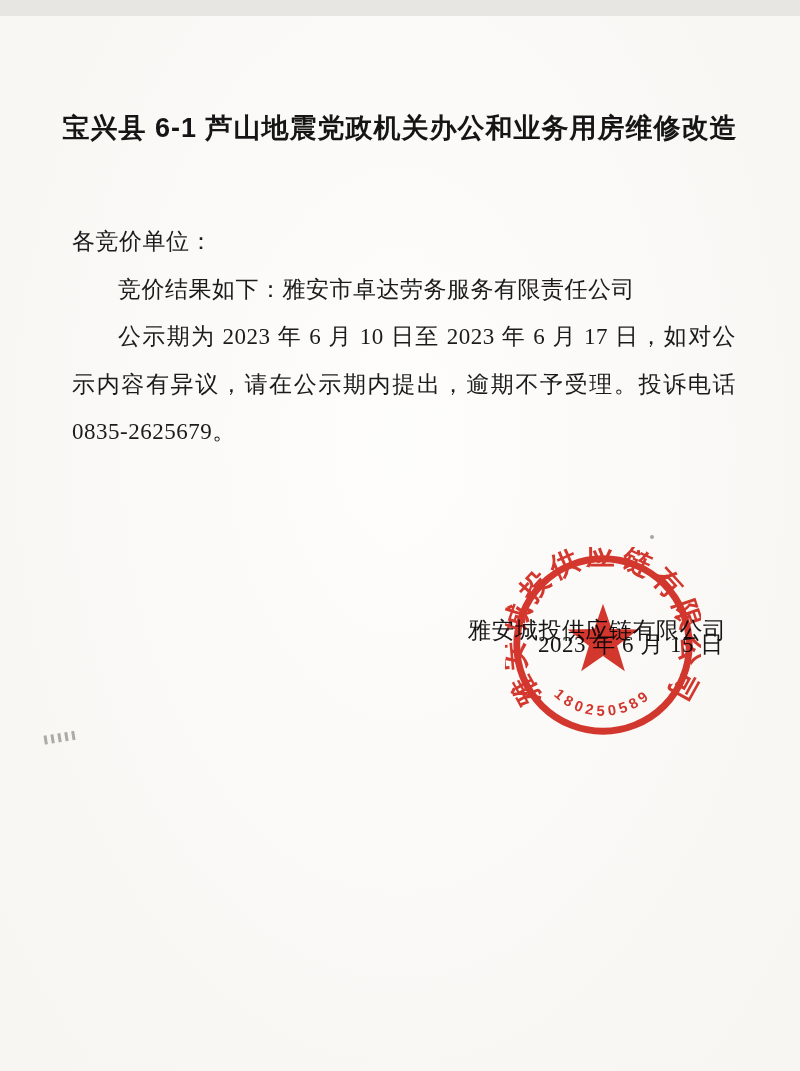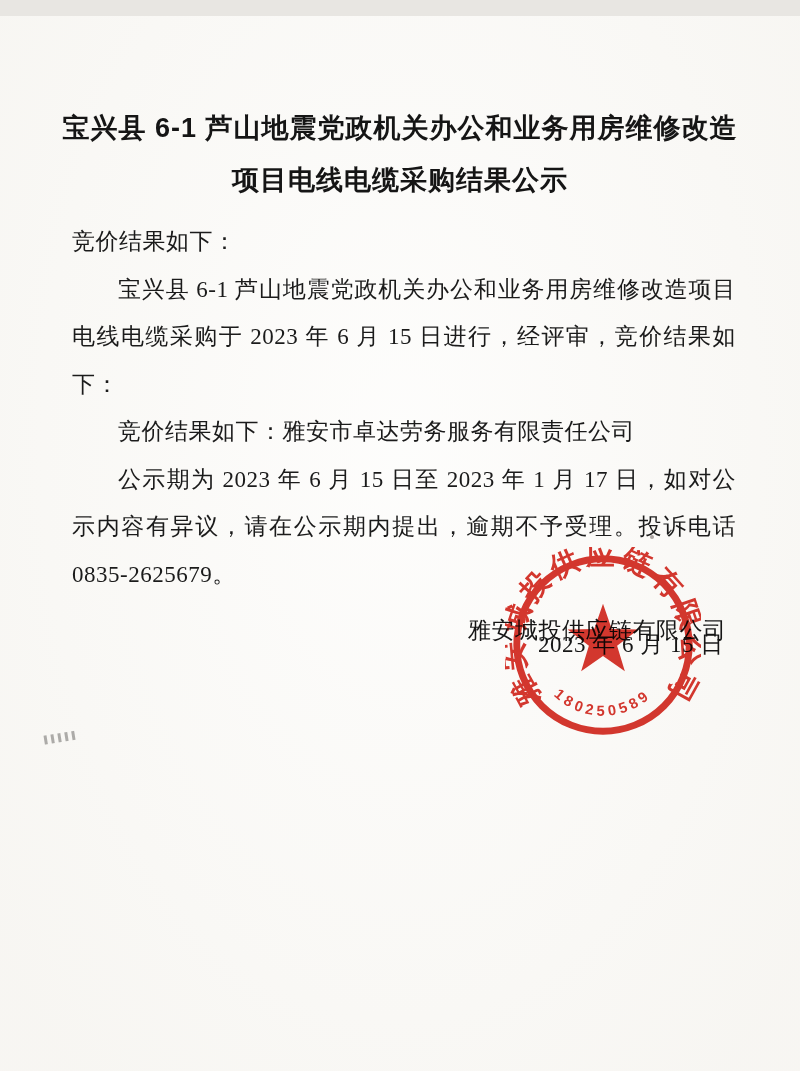--- a/index.html
+++ b/index.html
@@ -110,28 +110,26 @@
     background: rgba(90,80,75,0.5);
   }
 </style>
 </head>
 <body>
 
 <div class="page">
 
   <h1 class="title">
     <span class="title-line">宝兴县 6-1 芦山地震党政机关办公和业务用房维修改造</span>
-    <span class="title-line">项目电线电缆采购结果公示</span>
   </h1>
 
   <div class="body-block">
-    <p class="salutation">竞价结果如下：</p>
-    <p class="para">宝兴县 6-1 芦山地震党政机关办公和业务用房维修改造项目电线电缆采购于 2023 年 6 月 15 日进行，经评审，竞价结果如下：</p>
+    <p class="salutation">各竞价单位：</p>
     <p class="para">竞价结果如下：雅安市卓达劳务服务有限责任公司</p>
-    <p class="para">公示期为 2023 年 6 月 15 日至 2023 年 1 月 17 日，如对公示内容有异议，请在公示期内提出，逾期不予受理。投诉电话 0835-2625679。</p>
+    <p class="para">公示期为 2023 年 6 月 10 日至 2023 年 6 月 17 日，如对公示内容有异议，请在公示期内提出，逾期不予受理。投诉电话 0835-2625679。</p>
   </div>
 
   <div class="sig-company">雅安城投供应链有限公司</div>
   <div class="sig-date">2023 年 6 月 15 日</div>
 
   <svg class="stamp" viewBox="-100 -100 200 200" xmlns="http://www.w3.org/2000/svg">
     <circle class="stamp-ring" cx="0" cy="0" r="88"></circle>
     <polygon class="stamp-star" transform="translate(0,-4)" points="0,-38 8.9,-12.3 36.1,-11.8 14.4,4.7 22.3,30.8 0,15.2 -22.3,30.8 -14.4,4.7 -36.1,-11.8 -8.9,-12.3"></polygon>
     <path id="arcTop" d="M -62,54 A 82,82 0 1 1 62,54" fill="none"></path>
     <path id="arcBottom" d="M -52,50 A 72,72 0 0 0 52,50" fill="none"></path>

